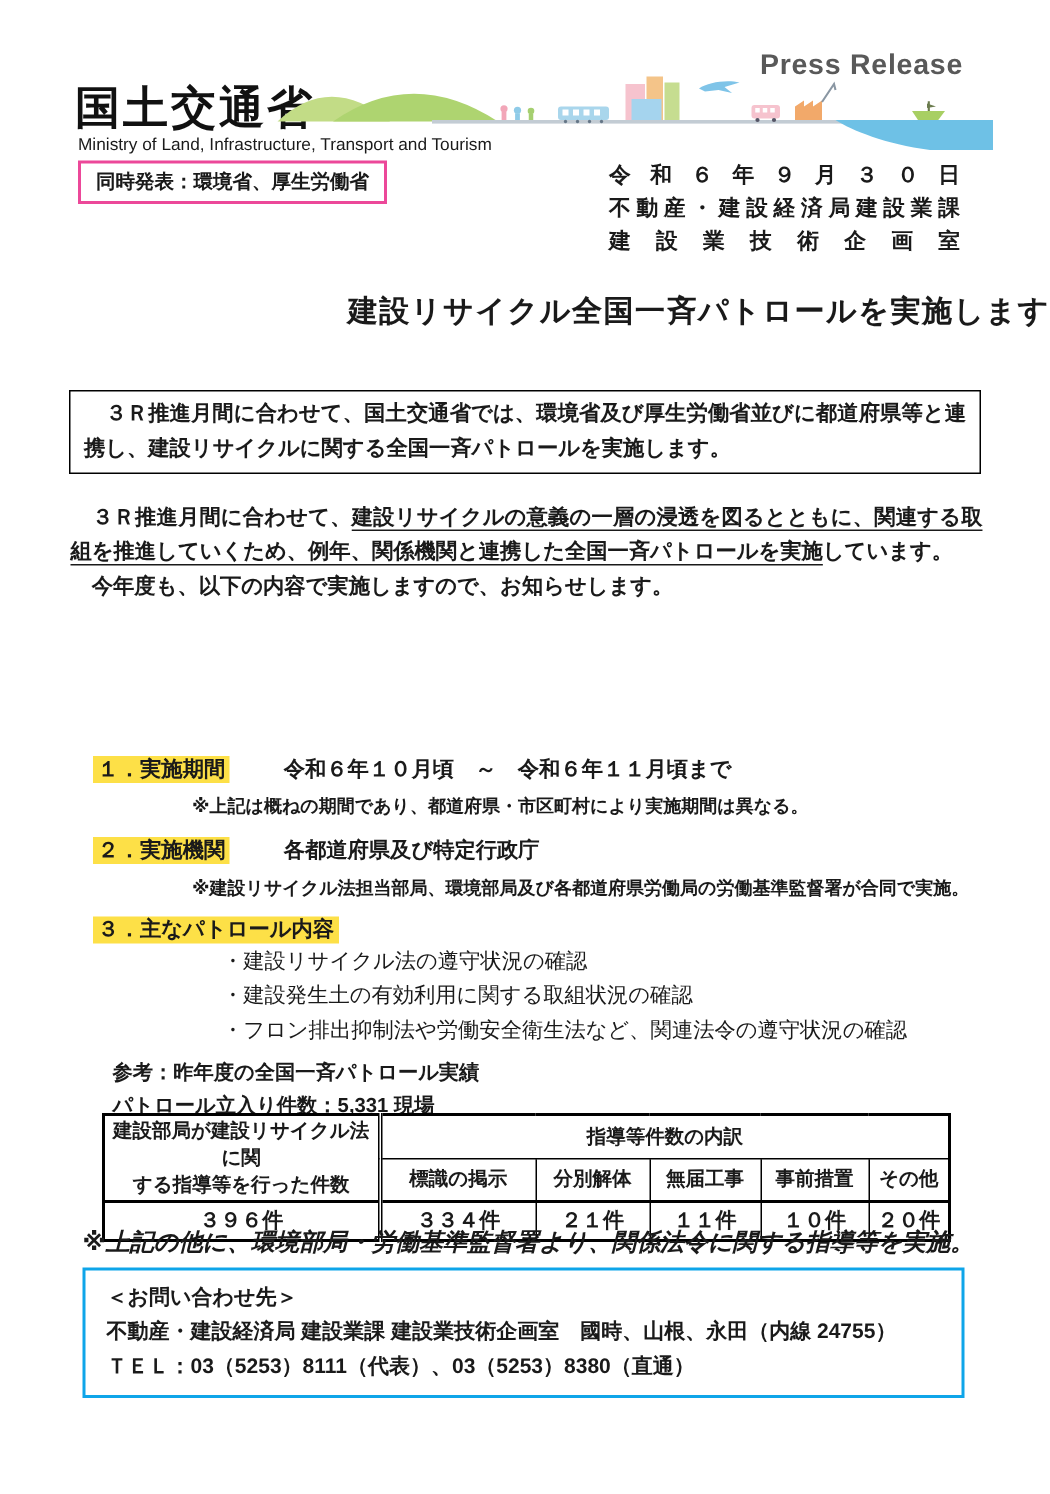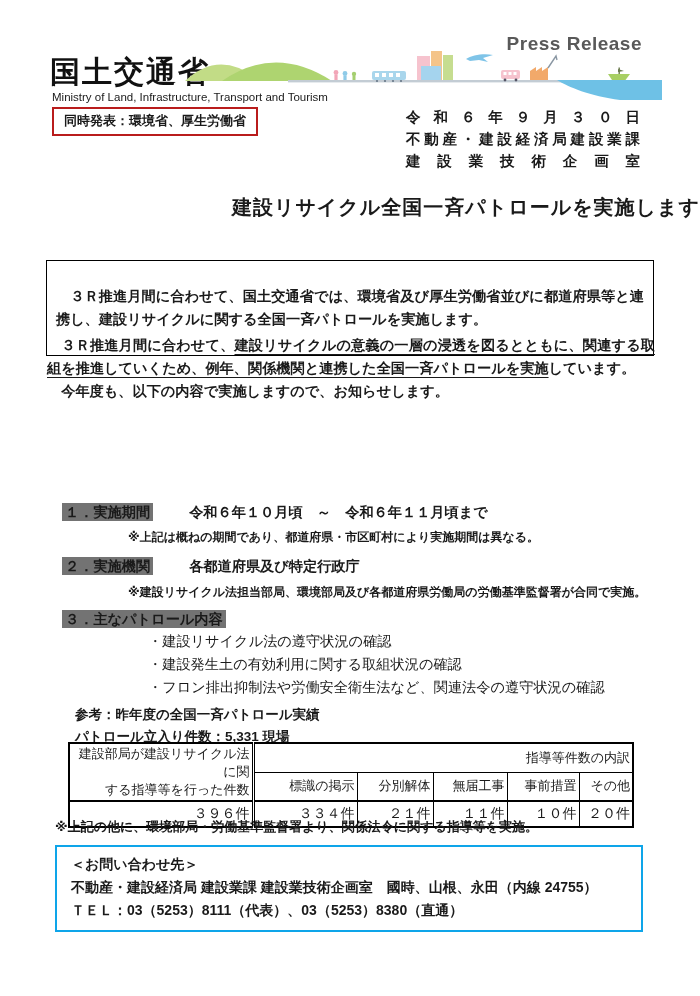--- a/index.html
+++ b/index.html
@@ -42,21 +42,21 @@
     position: absolute;
     left: 180px;
     top: 44px;
     width: 482px;
     height: 56px;
   }
   .simul-box {
     position: absolute;
     left: 52px;
     top: 107px;
-    border: 2px solid #b91c1c;
+    border: 2px solid #ec4899;
     padding: 3px 10px 4px 10px;
     font-size: 13px;
     font-weight: 600;
   }
   .date-block {
     position: absolute;
     left: 406px;
     top: 106px;
     width: 234px;
     font-size: 14.5px;
@@ -77,71 +77,71 @@
     left: 0; top: 224px; width: 700px;
     text-align: center;
     font-size: 17px;
     font-weight: 700;
   }
   .title-sub .small { font-size: 12px; font-weight: 700; }
   .lead-box {
     position: absolute;
     left: 46px; top: 260px; width: 608px;
     border: 1px solid #000000;
-    padding: 24px 9px;
+    padding: 4px 9px;
     font-size: 14.2px;
     font-weight: 600;
     line-height: 23px;
     text-align: justify;
   }
   .body-text {
     position: absolute;
     left: 47px; top: 334px; width: 608px;
     font-size: 14.2px;
     font-weight: 600;
     line-height: 23px;
     text-align: justify;
   }
   .body-text p { margin: 0; }
   .u {
     text-decoration: underline;
     text-underline-offset: 3.5px;
     text-decoration-thickness: 1px;
   }
   .sec-row { position: absolute; left: 62px; font-size: 14.2px; font-weight: 600; }
-  .sec-label { background: #737373; padding: 1px 3px; }
+  .sec-label { background: #fde047; padding: 1px 3px; }
   .sec-content { margin-left: 36px; }
   .sec-note { position: absolute; left: 128px; font-size: 12px; font-weight: 600; }
   .sec-bullets {
     position: absolute; left: 148px; top: 630px;
     font-size: 14.2px; font-weight: 400; line-height: 23px;
   }
   .ref-line { position: absolute; left: 75px; font-size: 13.5px; font-weight: 600; }
   .result-table {
     position: absolute;
     left: 68px; top: 742px;
     width: 564px;
     border-collapse: collapse;
     font-size: 13px;
     font-weight: 600;
     table-layout: fixed;
   }
   .result-table th, .result-table td {
     border: 1px solid #000000;
-    text-align: right;
+    text-align: center;
     vertical-align: middle;
     padding: 1px 2px;
-    font-weight: 400;
+    font-weight: 700;
   }
   .result-table { border: 2px solid #000000; }
   .result-table .col1 { border-right: 3px double #000000; width: 184px; }
   .result-table .dbl-top { border-top: 2px solid #000000; }
   .result-table .hrow { height: 21px; }
   .result-table .vrow { height: 26px; font-size: 14px; }
-  .table-note { position: absolute; left: 55px; top: 818px; font-size: 13px; font-weight: 600; }
+  .table-note { position: absolute; left: 55px; top: 818px; font-size: 16px; font-weight: 600; font-style: italic; }
   .contact-box {
     position: absolute;
     left: 55px; top: 845px; width: 588px;
     border: 2px solid #0ea5e9;
     padding: 6px 14px 8px 14px;
     font-size: 14px;
     font-weight: 600;
     line-height: 23px;
   }
 </style>

